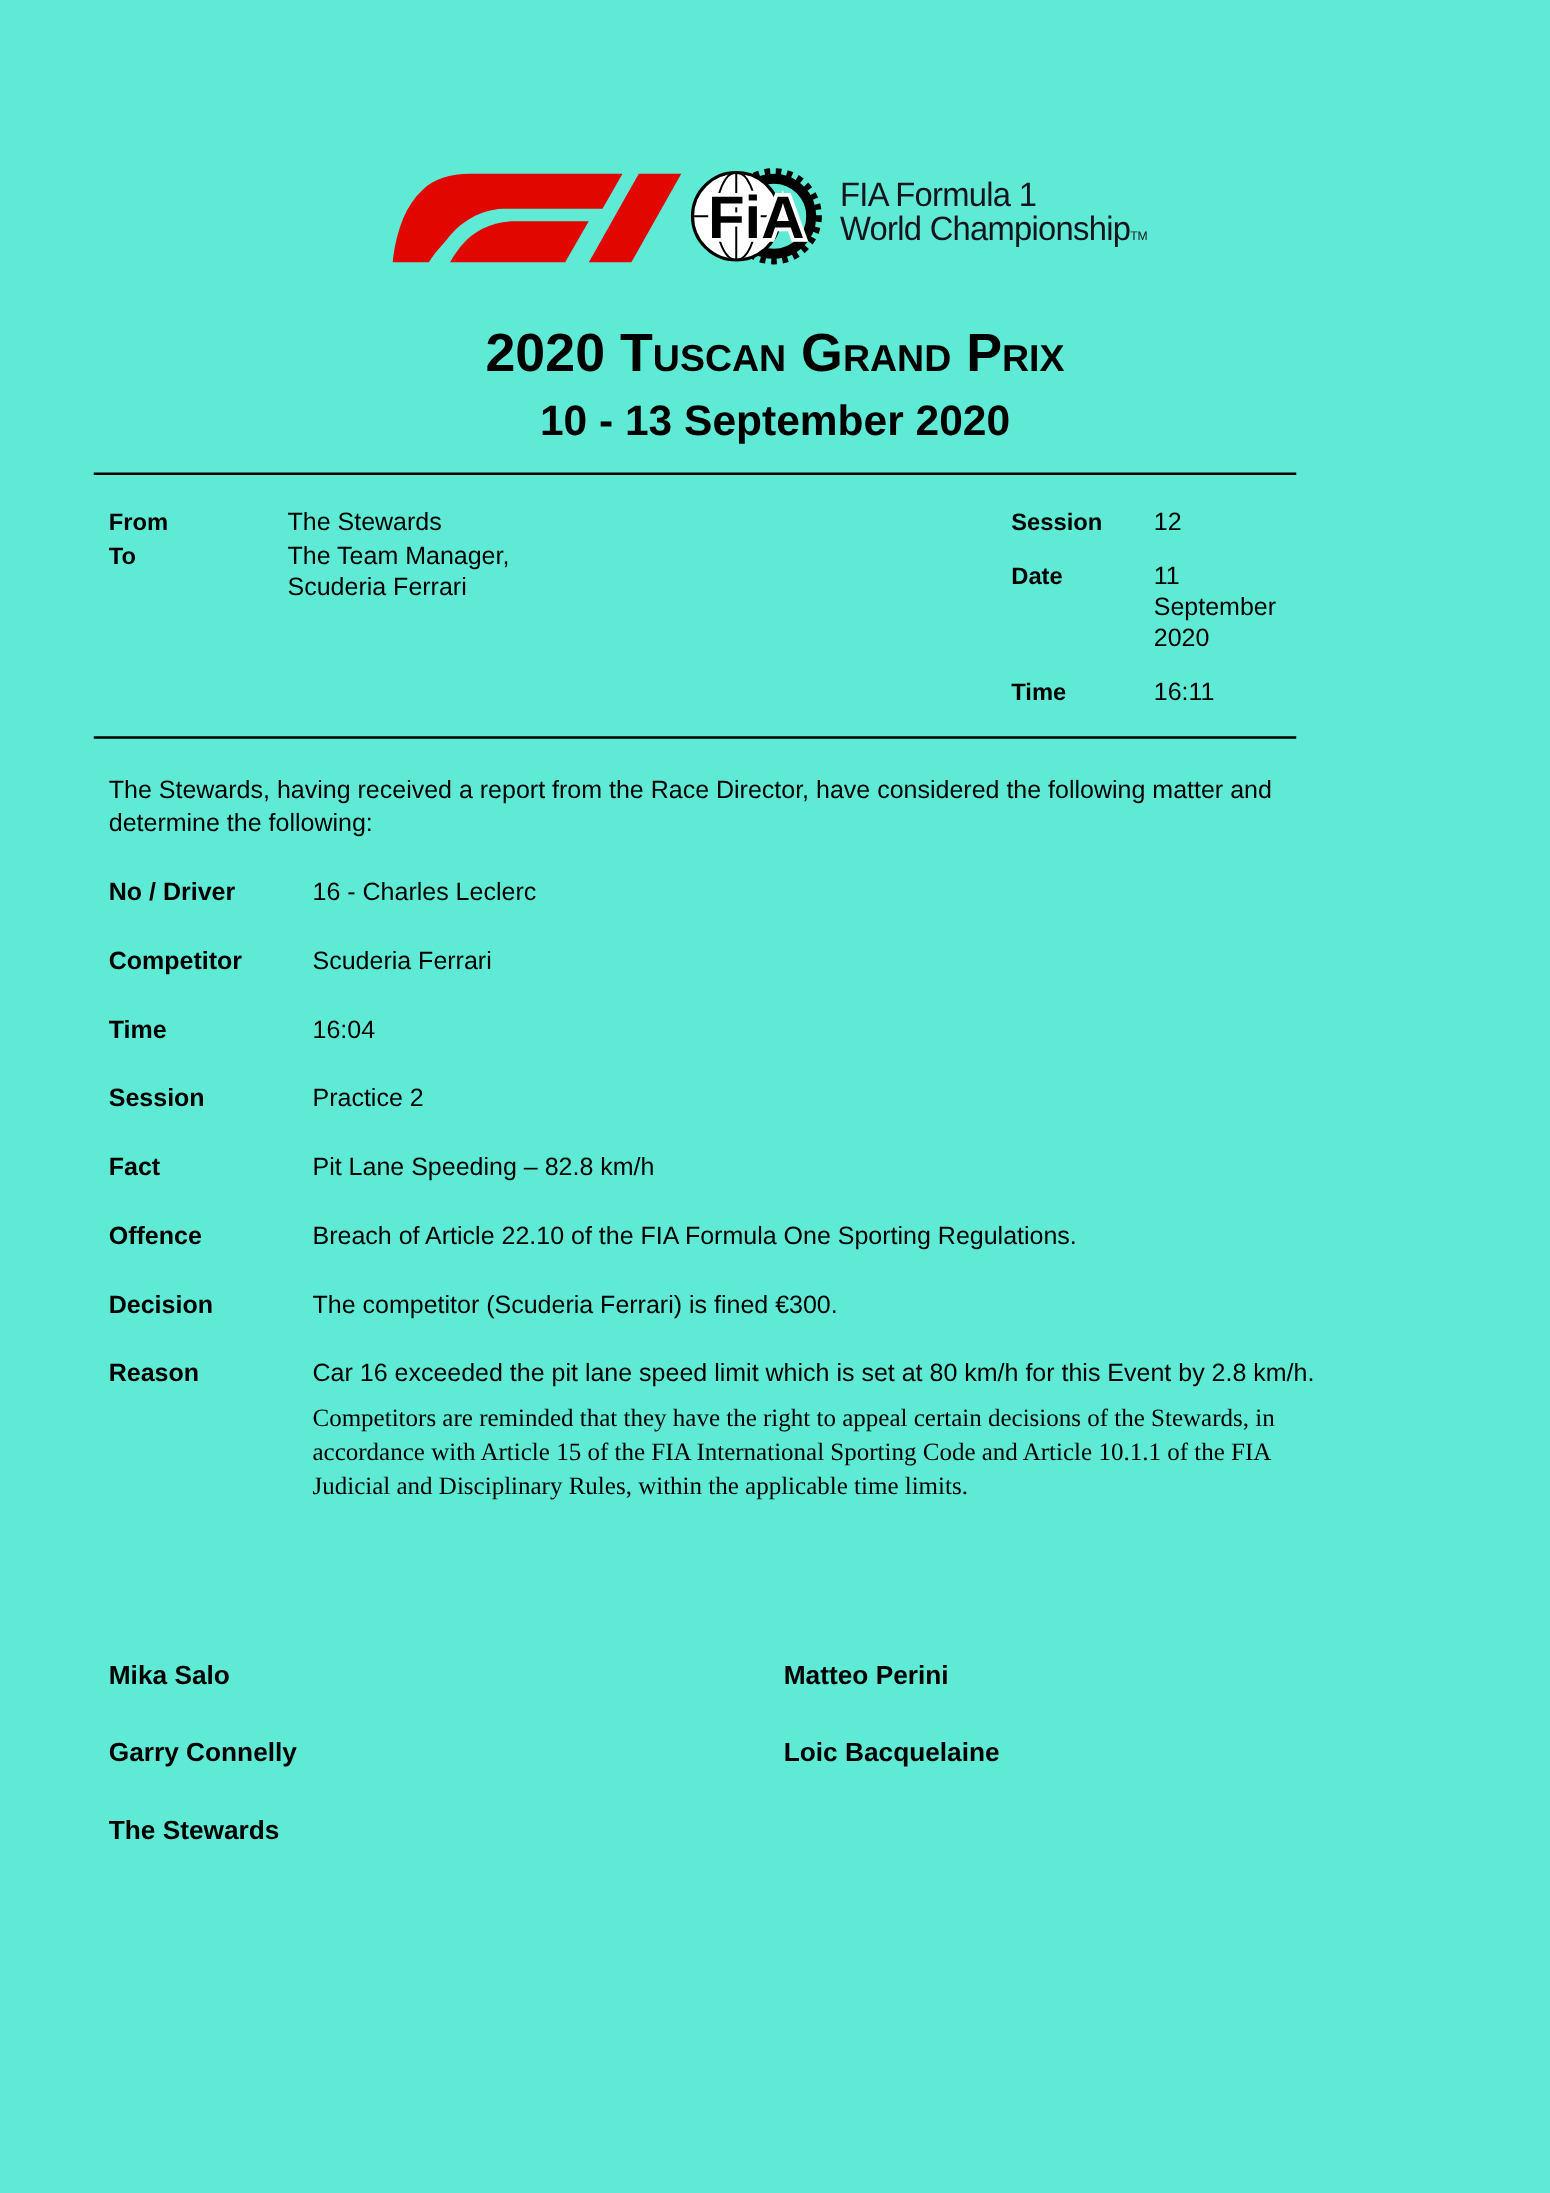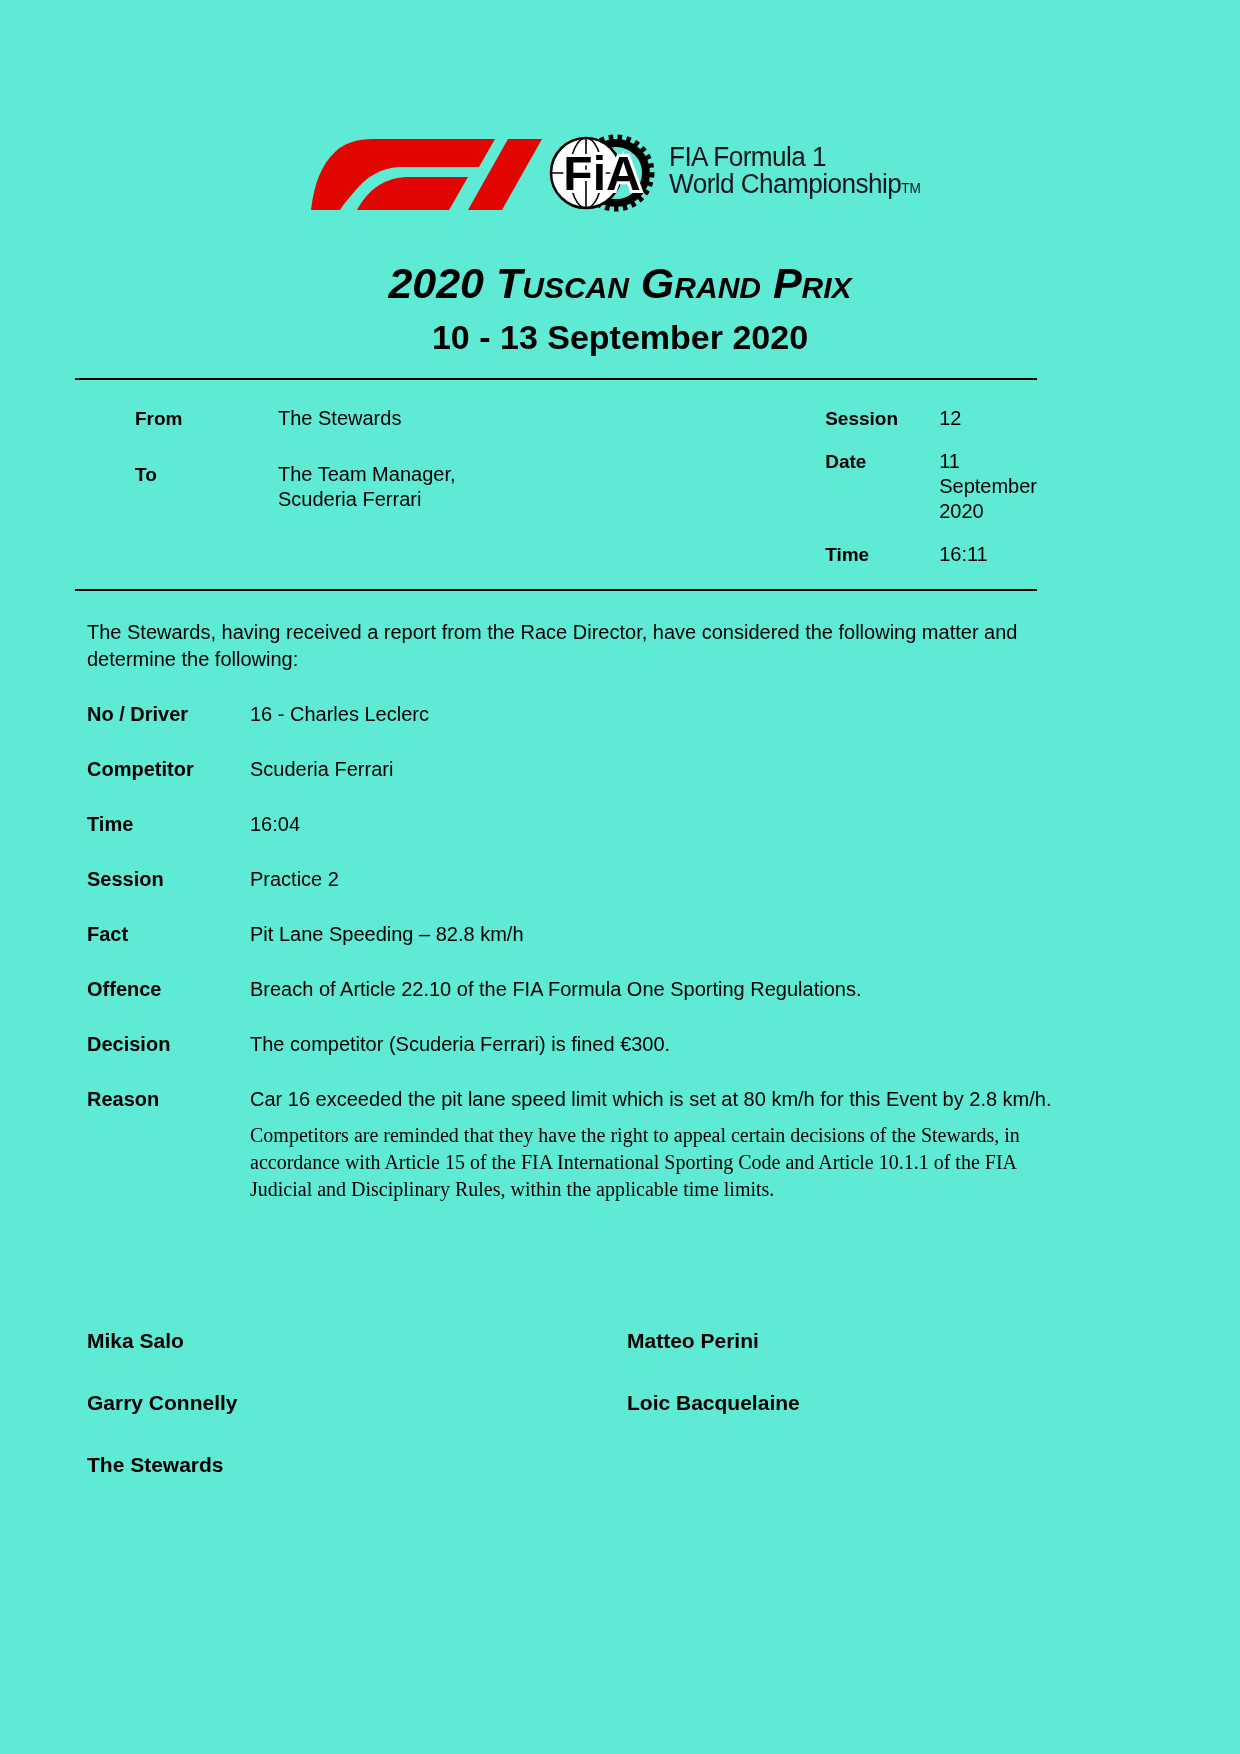--- a/index.html
+++ b/index.html
@@ -21,28 +21,28 @@
   .fia-emblem{width:106px;height:84px;display:block;margin-left:4px;}
   .wordmark{
     margin-left:14px;
     font-size:27px;line-height:27px;
     color:#15151e;
     letter-spacing:-0.6px;
     white-space:nowrap;
     font-weight:500;
     transform:scaleX(.97);transform-origin:left center;
   }
-  .wordmark .tm{font-size:14px;letter-spacing:0;vertical-align:baseline;}
+  .wordmark .tm{font-size:10px;letter-spacing:0;vertical-align:baseline;}
   
   .title{
     margin-top:46px;
     text-align:center;
     font-weight:bold;
     font-variant:small-caps;
-    font-size:43px;line-height:44px;font-style:italic;
+    font-size:43px;line-height:44px;
   }
   .subtitle{
     text-align:center;
     font-weight:bold;
     font-size:34px;line-height:30px;
     margin-top:17px;
   }
   
   .meta{
     margin-left:75px;
@@ -51,21 +51,21 @@
     border-top:2px solid #000;
     border-bottom:2px solid #000;
     padding:26px 0 22px 12px;
     display:flex;
     font-size:20px;line-height:25px;
     box-sizing:border-box;
   }
   .meta-left{
     width:722px;
     display:grid;grid-template-columns:143px 1fr;
-    row-gap:31px;align-content:start;margin-left:48px;
+    row-gap:2px;align-content:start;
   }
   .meta-right{
     flex:1;
     display:grid;grid-template-columns:114px 1fr;
     row-gap:18px;align-content:start;
   }
   .meta .lbl{font-weight:bold;font-size:19px;}
   
   .intro{
     margin:28px 0 0 87px;

